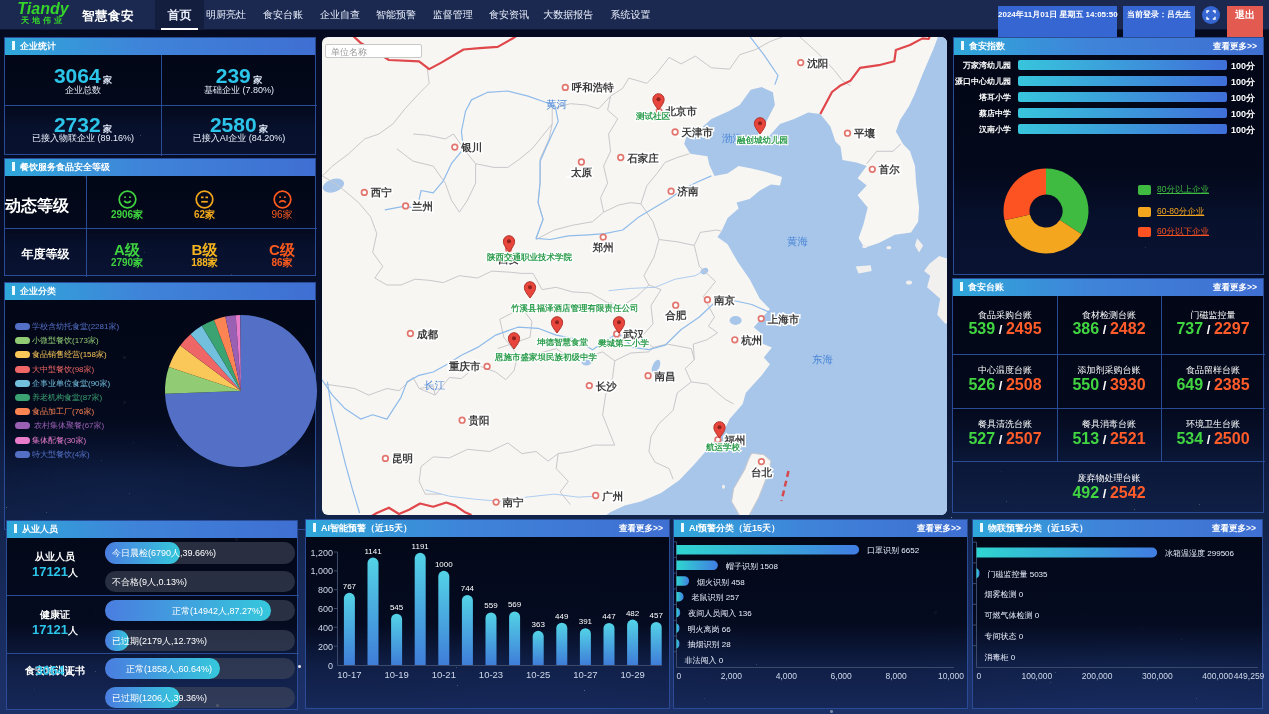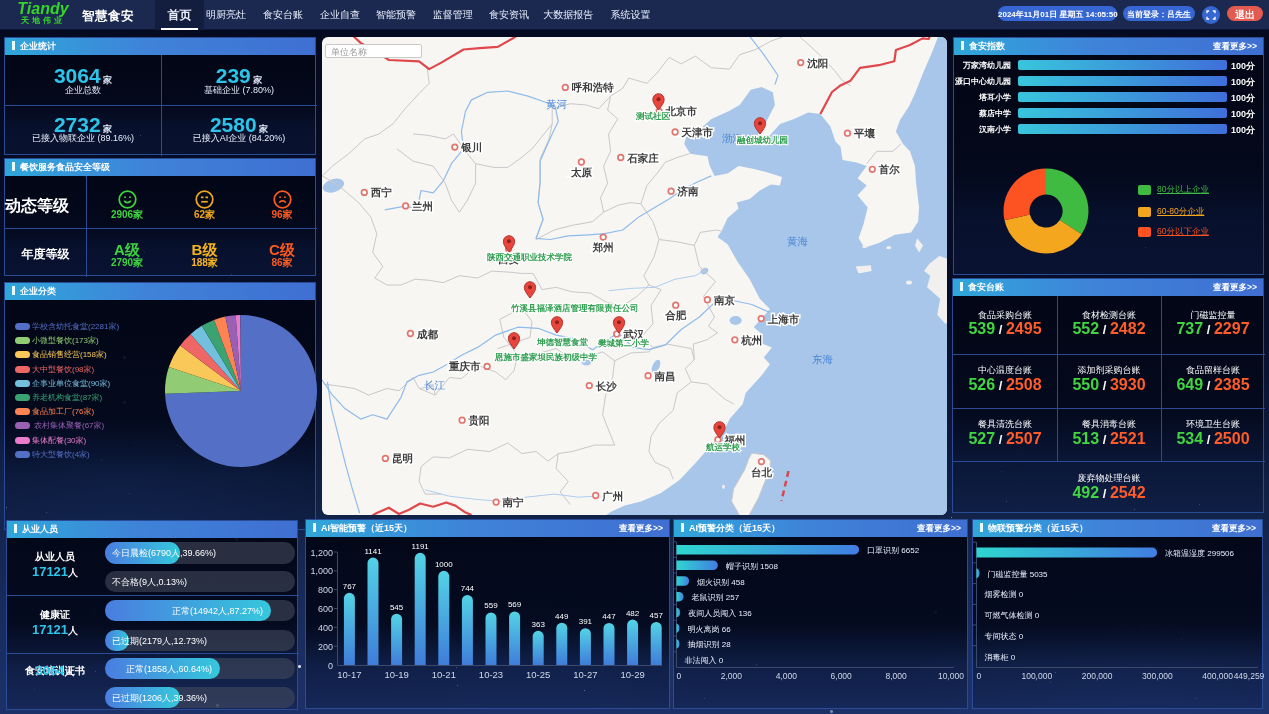--- a/index.html
+++ b/index.html
@@ -10,21 +10,21 @@
 .glow2{position:absolute;left:900px;top:580px;width:500px;height:170px;border-radius:50%;
  background:radial-gradient(ellipse,rgba(45,90,180,.22),rgba(0,0,0,0) 70%)}
 .glow3{position:absolute;left:-80px;top:380px;width:400px;height:200px;border-radius:50%;
  background:radial-gradient(ellipse,rgba(50,95,185,.18),rgba(0,0,0,0) 70%)}
 #topbar{position:absolute;left:0;top:0;width:1269px;height:30px;background:#1b2951;border-bottom:1px solid #0d1634}
 .logo{position:absolute;left:6px;top:2px;width:74px;text-align:center}
 .logo .t1{font-size:16px;font-weight:bold;color:#35d42a;letter-spacing:0;line-height:14px;font-style:italic}
 .logo .t2{font-size:8px;font-weight:bold;color:#35d42a;letter-spacing:3px;line-height:10px}
 .apptitle{position:absolute;left:82px;top:8px;font-size:12.5px;font-weight:bold;color:#fff;letter-spacing:0.5px}
 .nit{position:absolute;top:0;height:30px;line-height:30px;font-size:10px;color:#e9eefb;text-align:center;white-space:nowrap}
-.pill{position:absolute;height:15px;line-height:18px;border-radius:8px;background:#3566d2;color:#fff;font-size:8px;text-align:center;top:6px;white-space:nowrap;font-weight:bold}
+.pill{position:absolute;height:32px;line-height:18px;border-radius:0;background:#3566d2;color:#fff;font-size:8px;text-align:center;top:6px;white-space:nowrap;font-weight:bold}
 .pill.red{background:#e25a50;font-size:10px}
 .fsbtn{position:absolute;width:18px;height:18px;border-radius:50%;background:#3566d2;top:6px}
 .panel{position:absolute;border:1px solid #2a4c97;background:linear-gradient(180deg,rgba(2,6,21,.95) 0%,rgba(3,8,26,.92) 55%,rgba(8,20,50,.6) 78%,rgba(12,26,64,.4) 100%)}
 .phead{position:absolute;left:0;top:0;right:0;height:17px;line-height:17px;
  background:linear-gradient(90deg,#2fa7da 0%,#3f83d9 45%,#3f6fd2 100%);color:#fff;font-size:9px;font-weight:bold;padding-left:7px}
 .phead:before{content:"";display:inline-block;width:3px;height:9px;background:#eafaff;margin-right:5px;vertical-align:-1px}
 .pmore{position:absolute;right:6px;top:0;height:17px;line-height:17px;font-size:8.5px;color:#fff;font-weight:bold}
 .abs{position:absolute;white-space:nowrap}
 .cyan{color:#2cc5e9}
 </style></head><body>
@@ -267,21 +267,21 @@
       </svg>
 <div class="abs" style="left:159.5px;top:49px;width:80px;text-align:center;font-size:10px;font-weight:bold;color:#f0a71b">62家</div>
 <svg class="abs" style="left:267.5px;top:31px" width="19" height="19" viewBox="0 0 22 22">
         <g stroke="#fd5a1e" stroke-width="2">
           <circle cx="11" cy="11" r="9.6" fill="none"></circle>
           <circle cx="8.2" cy="8.3" r="1.1" fill="#fd5a1e" stroke="none"></circle>
           <circle cx="13.8" cy="8.3" r="1.1" fill="#fd5a1e" stroke="none"></circle>
           <path d="M7.2 14.6 a4.5 4.5 0 0 1 7.6 0" fill="none"></path>
         </g>
       </svg>
-<div class="abs" style="left:237px;top:49px;width:80px;text-align:center;font-size:10px;font-weight:bold;color:#fd5a1e">96家</div>
+<div class="abs" style="left:237px;top:49px;width:80px;text-align:center;font-size:10px;font-weight:normal;color:#fd5a1e">96家</div>
 <div class="abs" style="left:82px;top:82px;width:80px;text-align:center;font-size:15px;font-weight:bold;color:#3fd33f">A级</div>
 <div class="abs" style="left:82px;top:97px;width:80px;text-align:center;font-size:10px;font-weight:bold;color:#3fd33f">2790家</div>
 <div class="abs" style="left:159.5px;top:82px;width:80px;text-align:center;font-size:15px;font-weight:bold;color:#f6b51e">B级</div>
 <div class="abs" style="left:159.5px;top:97px;width:80px;text-align:center;font-size:10px;font-weight:bold;color:#f6b51e">188家</div>
 <div class="abs" style="left:237px;top:82px;width:80px;text-align:center;font-size:15px;font-weight:bold;color:#fd5a1e">C级</div>
 <div class="abs" style="left:237px;top:97px;width:80px;text-align:center;font-size:10px;font-weight:bold;color:#fd5a1e">86家</div>
 </div>
 <div class="panel" style="left:4px;top:282px;width:312px;height:248px">
 <div class="phead">企业分类</div>
 <div class="abs" style="left:10px;top:40.0px;width:15px;height:7px;border-radius:3.5px;background:#5470c6"></div>
@@ -377,21 +377,21 @@
 <div class="panel" style="left:952px;top:278px;width:312px;height:235px">
 <div class="phead">食安台账<span class="pmore">查看更多&gt;&gt;</span></div>
 <div class="abs" style="left:0;top:75px;width:312px;height:1px;background:#2a4c97"></div>
 <div class="abs" style="left:0;top:129px;width:312px;height:1px;background:#2a4c97"></div>
 <div class="abs" style="left:0;top:182px;width:312px;height:1px;background:#2a4c97"></div>
 <div class="abs" style="left:104px;top:17px;width:1px;height:165px;background:#2a4c97"></div>
 <div class="abs" style="left:208px;top:17px;width:1px;height:165px;background:#2a4c97"></div>
 <div class="abs" style="left:0px;top:30px;width:104px;text-align:center;font-size:9px;color:#fff">食品采购台账</div>
 <div class="abs" style="left:0px;top:41px;width:104px;text-align:center;font-size:16px;font-weight:bold"><span style="color:#41d541">539</span><span style="color:#fff;font-size:13px"> / </span><span style="color:#ff5c2a">2495</span></div>
 <div class="abs" style="left:104px;top:30px;width:104px;text-align:center;font-size:9px;color:#fff">食材检测台账</div>
-<div class="abs" style="left:104px;top:41px;width:104px;text-align:center;font-size:16px;font-weight:bold"><span style="color:#41d541">552</span><span style="color:#fff;font-size:13px"> / </span><span style="color:#ff5c2a">2482</span></div>
+<div class="abs" style="left:104px;top:41px;width:104px;text-align:center;font-size:16px;font-weight:bold"><span style="color:#41d541">386</span><span style="color:#fff;font-size:13px"> / </span><span style="color:#ff5c2a">2482</span></div>
 <div class="abs" style="left:208px;top:30px;width:104px;text-align:center;font-size:9px;color:#fff">门磁监控量</div>
 <div class="abs" style="left:208px;top:41px;width:104px;text-align:center;font-size:16px;font-weight:bold"><span style="color:#41d541">737</span><span style="color:#fff;font-size:13px"> / </span><span style="color:#ff5c2a">2297</span></div>
 <div class="abs" style="left:0px;top:85px;width:104px;text-align:center;font-size:9px;color:#fff">中心温度台账</div>
 <div class="abs" style="left:0px;top:97px;width:104px;text-align:center;font-size:16px;font-weight:bold"><span style="color:#41d541">526</span><span style="color:#fff;font-size:13px"> / </span><span style="color:#ff5c2a">2508</span></div>
 <div class="abs" style="left:104px;top:85px;width:104px;text-align:center;font-size:9px;color:#fff">添加剂采购台账</div>
 <div class="abs" style="left:104px;top:97px;width:104px;text-align:center;font-size:16px;font-weight:bold"><span style="color:#41d541">550</span><span style="color:#fff;font-size:13px"> / </span><span style="color:#ff5c2a">3930</span></div>
 <div class="abs" style="left:208px;top:85px;width:104px;text-align:center;font-size:9px;color:#fff">食品留样台账</div>
 <div class="abs" style="left:208px;top:97px;width:104px;text-align:center;font-size:16px;font-weight:bold"><span style="color:#41d541">649</span><span style="color:#fff;font-size:13px"> / </span><span style="color:#ff5c2a">2385</span></div>
 <div class="abs" style="left:0px;top:139px;width:104px;text-align:center;font-size:9px;color:#fff">餐具清洗台账</div>
 <div class="abs" style="left:0px;top:151px;width:104px;text-align:center;font-size:16px;font-weight:bold"><span style="color:#41d541">527</span><span style="color:#fff;font-size:13px"> / </span><span style="color:#ff5c2a">2507</span></div>

